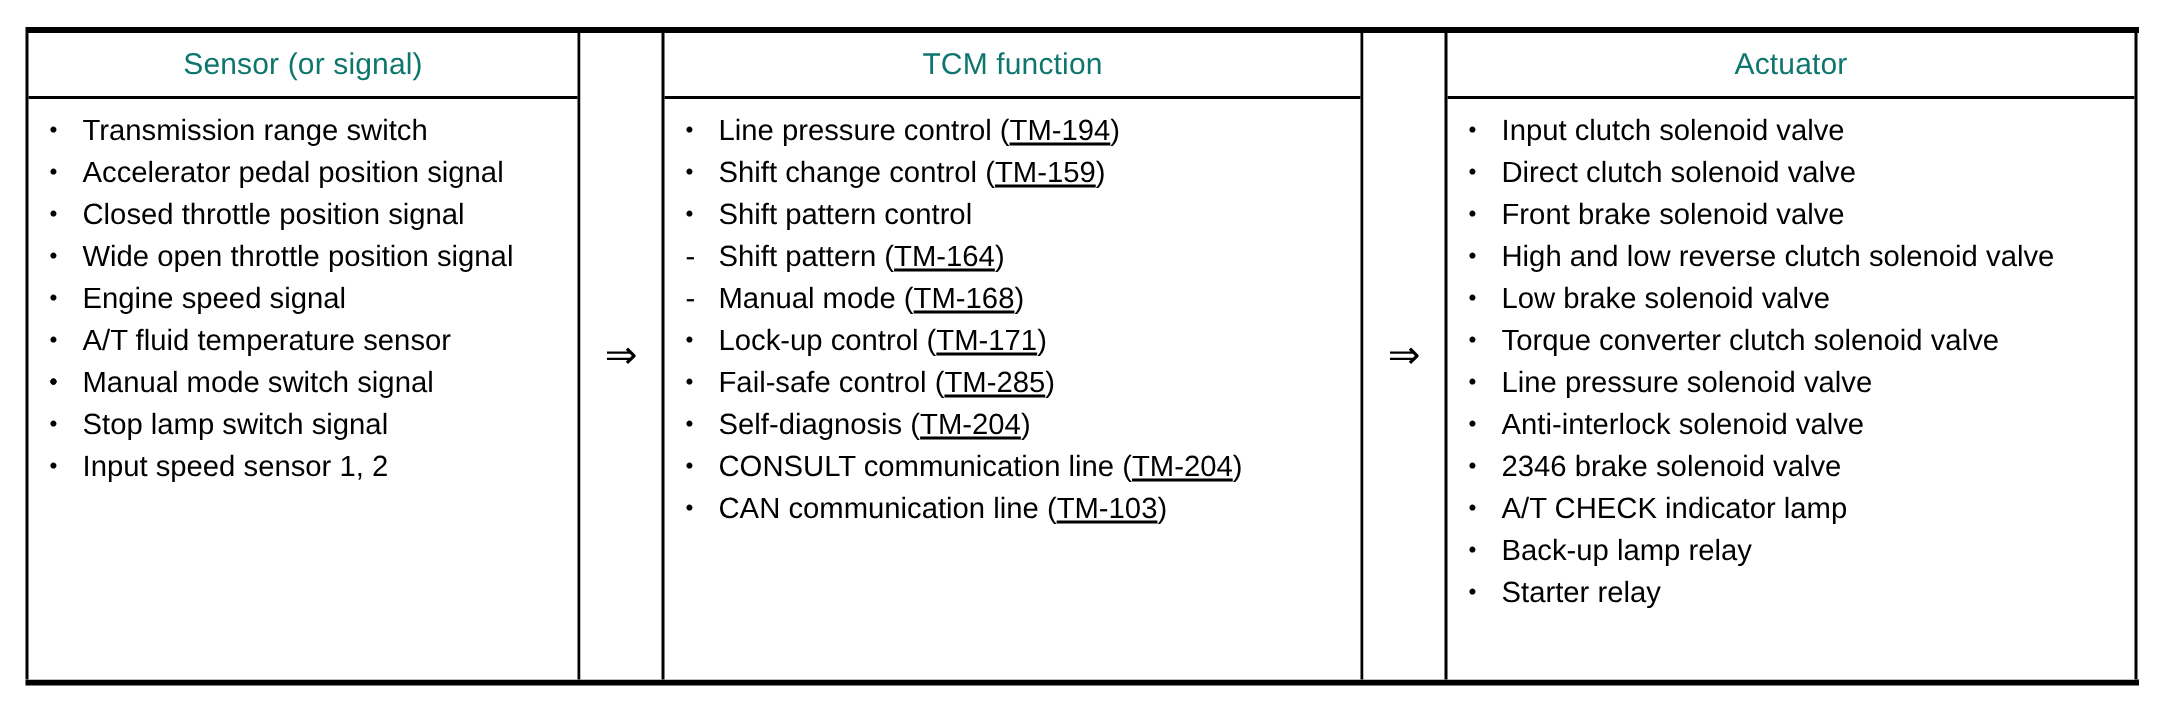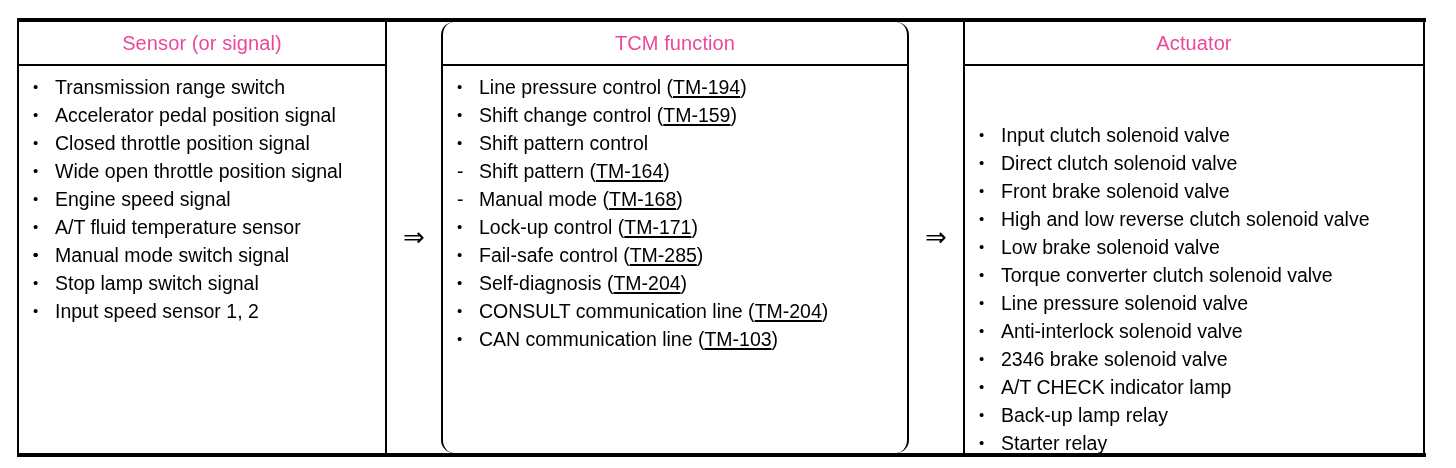--- a/index.html
+++ b/index.html
@@ -39,22 +39,22 @@
   .col-box {
     box-sizing: border-box;
     border-left: 2px solid #000;
     border-right: 2px solid #000;
     display: flex;
     flex-direction: column;
     background: #fff;
   }
 
   .col-sensor   { width: 370px; }
-  .col-tcm      { width: 468px; border-radius: 13px; }
-  .col-actuator { width: 462px; gap: 48px; }
+  .col-tcm      { width: 468px; }
+  .col-actuator { width: 462px; }
 
   .arrow-cell {
     width: 54px;
     display: flex;
     align-items: center;
     justify-content: center;
     background: #fff;
   }
   .arrow-glyph {
     font-family: "DejaVu Sans", sans-serif;
@@ -66,21 +66,21 @@
 
   .col-header {
     height: 42px;
     min-height: 42px;
     border-bottom: 2px solid #000;
     display: flex;
     align-items: center;
     justify-content: center;
     font-size: 20px;
     letter-spacing: .1px;
-    color: #ec4899;
+    color: #0f766e;
   }
 
   .col-body {
     flex: 1 1 auto;
     padding: 7px 6px 0 6px;
     box-sizing: border-box;
   }
 
   ul.item-list {
     list-style: none;

